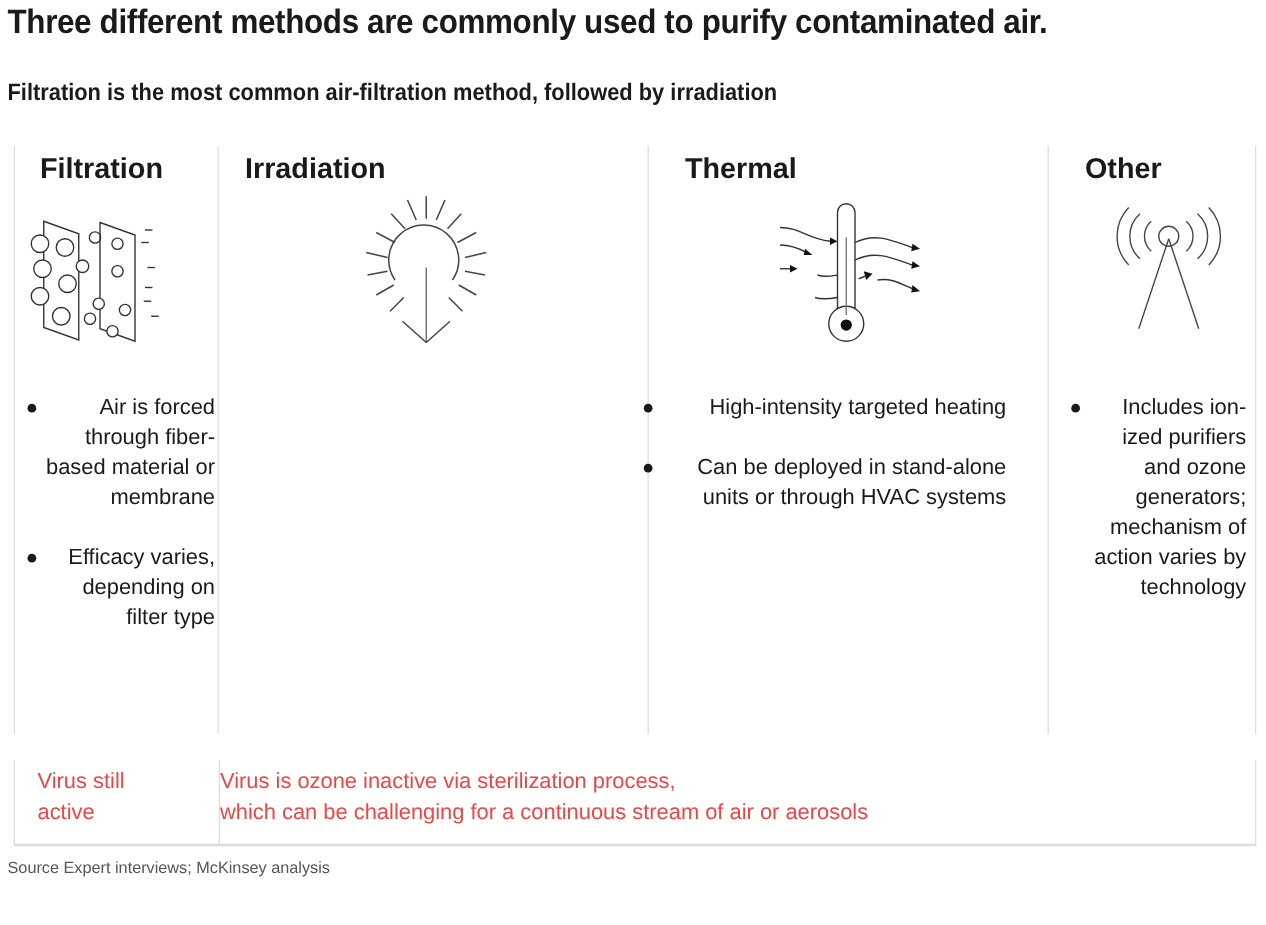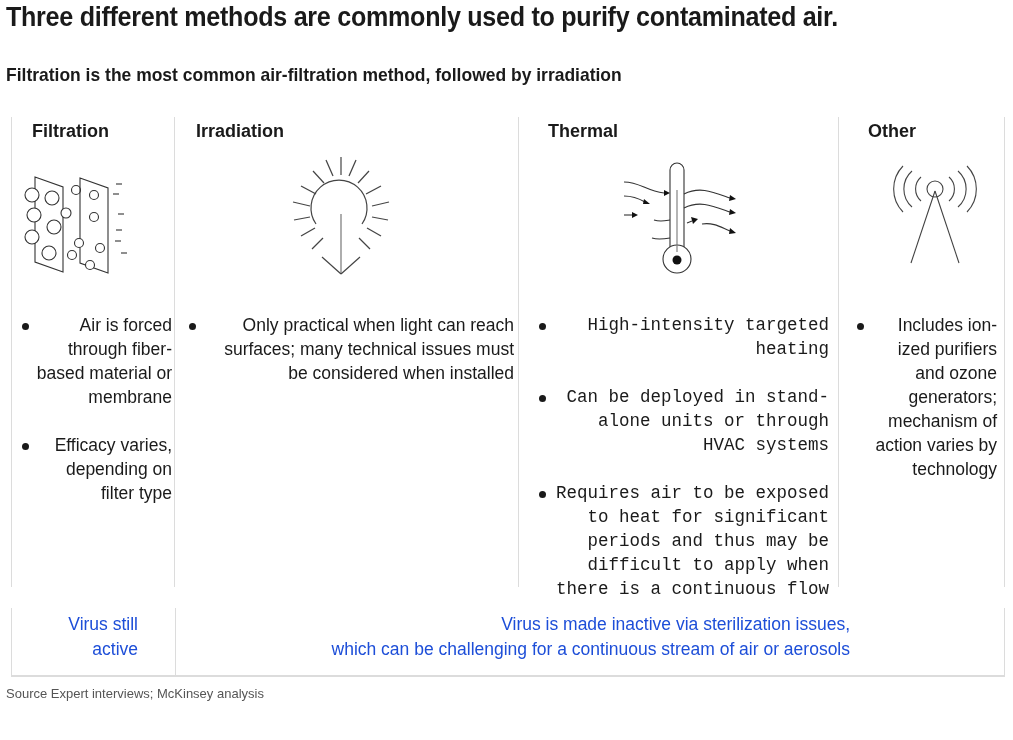--- a/index.html
+++ b/index.html
@@ -5,30 +5,30 @@
   * { box-sizing: border-box; margin: 0; padding: 0; }
   html, body { width: 1013px; height: 740px; background: #ffffff; overflow: hidden; }
   body { position: relative; font-family: "Liberation Sans", sans-serif; color: #1a1a1a; }
 
   .title { position: absolute; left: 6px; top: 2px; font-size: 27px; font-weight: bold; color: #1a1a1a; letter-spacing: -0.3px; white-space: nowrap; transform: scaleX(0.93); transform-origin: left top; }
   .subtitle { position: absolute; left: 6px; top: 64px; font-size: 19px; font-weight: bold; color: #1a1a1a; white-space: nowrap; transform: scaleX(0.92); transform-origin: left top; }
 
   .vline { position: absolute; width: 1px; background: #dcdcdc; }
   .hline { position: absolute; height: 2px; background: #dcdcdc; }
 
-  .col-head { position: absolute; top: 121px; font-size: 18px; font-weight: bold; color: #1a1a1a; }
+  .col-head { position: absolute; top: 121px; font-size: 23px; font-weight: bold; color: #1a1a1a; }
 
   .icon { position: absolute; }
   .icon svg { display: block; overflow: visible; }
 
   .bullets { position: absolute; top: 313px; list-style: none; font-size: 17.5px; line-height: 24px; color: #1a1a1a; }
   .bullets li { position: relative; padding-left: 12px; margin-bottom: 24px; text-align: right; }
   .bullets li::before { content: ""; position: absolute; left: 0; top: 10px; width: 7px; height: 7px; border-radius: 50%; background: #1a1a1a; }
 
-  .outcome { position: absolute; font-size: 17.5px; line-height: 25px; color: #1d4ed8; text-align: right; }
+  .outcome { position: absolute; font-size: 17.5px; line-height: 25px; color: #ef4444; text-align: left; }
 
   .source { position: absolute; left: 6px; top: 686px; font-size: 13px; color: #555; white-space: nowrap; }
 </style>
 </head>
 <body>
 
 <div class="title">Three different methods are commonly used to purify contaminated air.</div>
 <div class="subtitle">Filtration is the most common air-filtration method, followed by irradiation</div>
 
 <div class="vline" style="left:11px; top:117px; height:470px;"></div>
@@ -131,33 +131,31 @@
     <path d="M 10 3 A 33 33 0 0 0 10 49"></path>
     <path d="M 74 3 A 33 33 0 0 1 74 49"></path>
   </svg>
 </div>
 
 <ul class="bullets" style="left:22px; width:150px;">
   <li>Air is forced through fiber-based material or membrane</li>
   <li>Efficacy varies, depending on filter type</li>
 </ul>
 <ul class="bullets" style="left:189px; width:325px;">
-  <li>Only practical when light can reach surfaces; many technical issues must be considered when installed</li>
 </ul>
-<ul class="bullets" style="left:539px; width:290px;font-family:Liberation Mono, monospace;">
+<ul class="bullets" style="left:515px; width:290px;">
   <li>High-intensity targeted heating</li>
   <li>Can be deployed in stand-alone units or through HVAC systems</li>
-  <li>Requires air to be exposed to heat for significant periods and thus may be difficult to apply when there is a continuous flow</li>
 </ul>
 <ul class="bullets" style="left:857px; width:140px;">
   <li>Includes ion-ized purifiers and ozone generators; mechanism of action varies by technology</li>
 </ul>
 
 <div class="vline" style="left:11px; top:608px; height:68px;"></div>
 <div class="vline" style="left:175px; top:608px; height:68px;"></div>
 <div class="vline" style="left:1004px; top:608px; height:68px;"></div>
 <div class="hline" style="left:11px; top:675px; width:994px;"></div>
 
 <div class="outcome" style="left:30px; top:612px; width:108px;">Virus still active</div>
-<div class="outcome" style="left:176px; top:612px; width:674px; white-space:nowrap;">Virus is made inactive via sterilization issues,</div>
+<div class="outcome" style="left:176px; top:612px; width:674px; white-space:nowrap;">Virus is ozone inactive via sterilization process,</div>
 <div class="outcome" style="left:176px; top:637px; width:674px; white-space:nowrap;">which can be challenging for a continuous stream of air or aerosols</div>
 
 <div class="source">Source Expert interviews; McKinsey analysis</div>
 
 </body></html>

